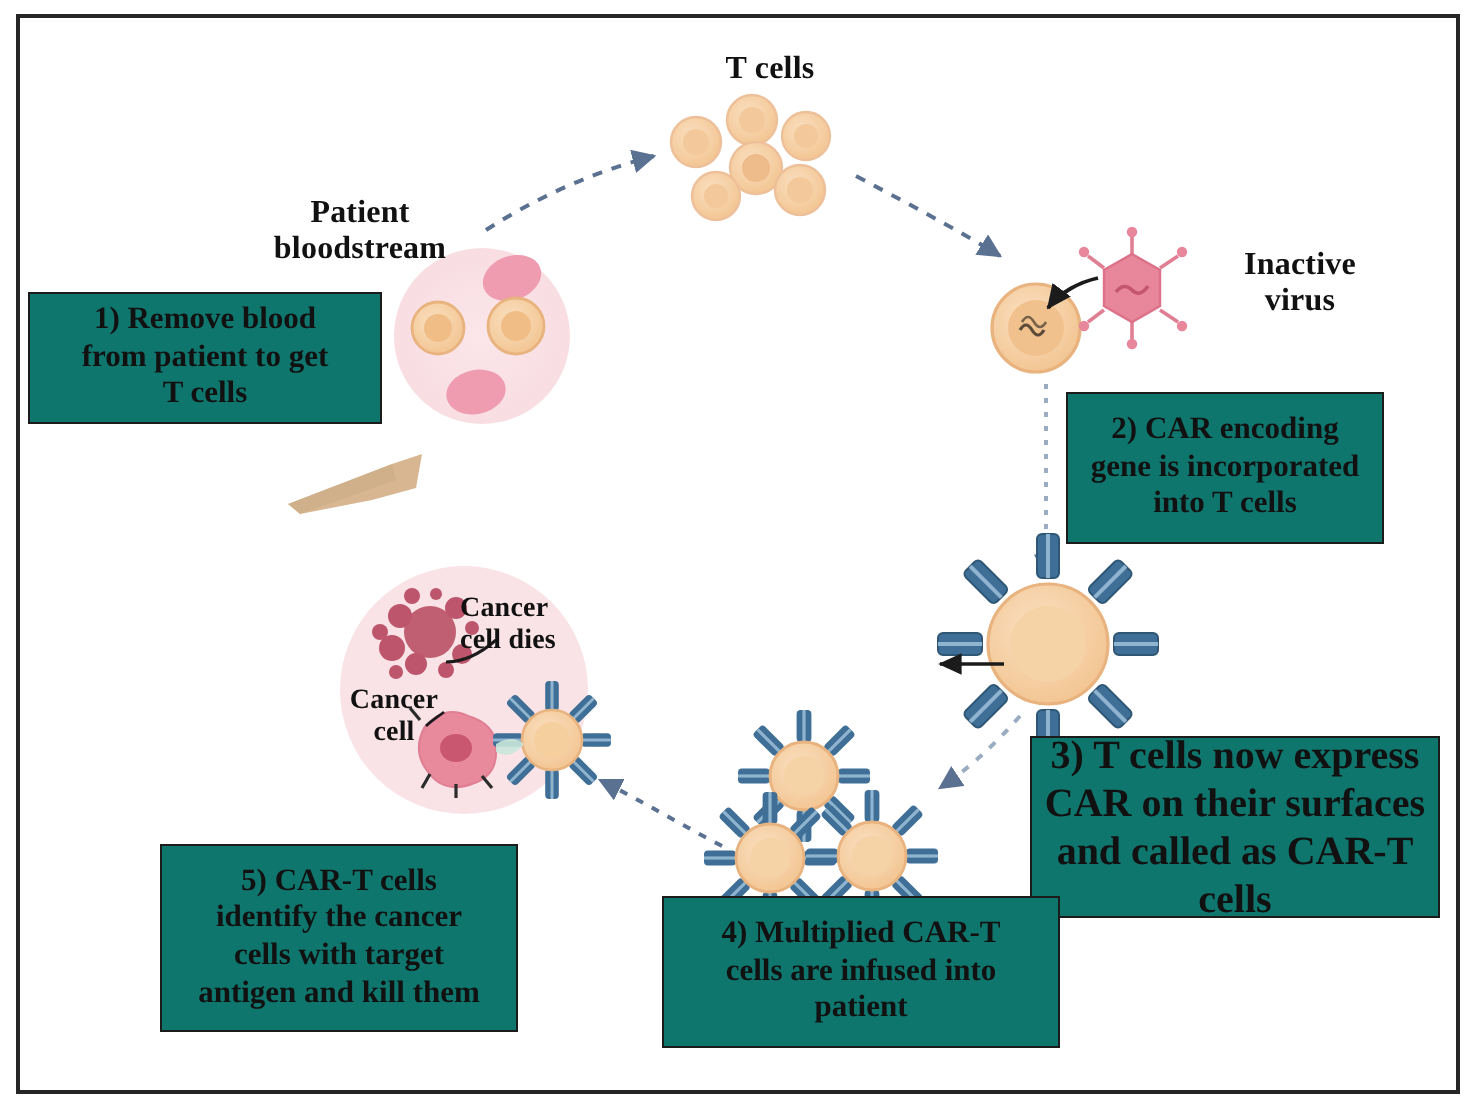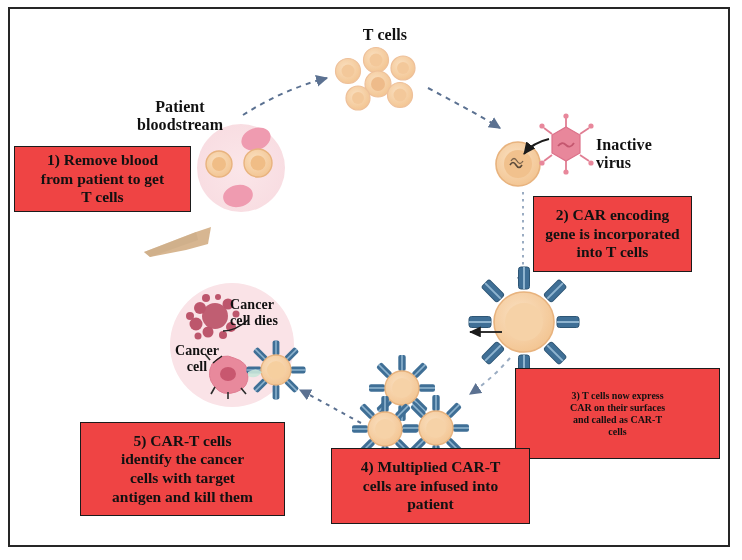--- a/index.html
+++ b/index.html
@@ -40,44 +40,44 @@
     font-weight: bold;
     color: #111111;
     text-align: center;
     line-height: 1.12;
     white-space: pre-line;
     letter-spacing: 0.1px;
   }
   .step-box {
     position: absolute;
     border: 1.6px solid #1b1b1b;
-    background: #ef4444;
+    background: #0f766e;
     font-weight: bold;
     color: #111111;
     text-align: center;
     line-height: 1.2;
     box-sizing: border-box;
     display: flex;
     align-items: center;
     justify-content: center;
     white-space: pre-line;
     padding: 2px 4px;
   }
   #label-tcells   { left: 330px; top: 26px;  width: 110px; font-size: 16px; }
   #label-patient  { left: 100px; top: 98px;  width: 160px; font-size: 16px; }
-  #label-virus    { left: 596px; top: 136px; width: 108px; font-size: 16px; text-align: left;}
+  #label-virus    { left: 596px; top: 124px; width: 108px; font-size: 16px; text-align: center;}
   #label-car      { left: 398px; top: 300px; width: 108px; font-size: 15.5px; }
   #label-cancer-dies { left: 230px; top: 297px; width: 84px; font-size: 14px; text-align:left;}
   #label-cancer-cell { left: 161px; top: 343px; width: 72px; font-size: 14px; }
 
   #box-1 { left: 14px;  top: 146px; width: 177px; height: 66px; font-size: 15.5px; }
   #box-2 { left: 533px; top: 196px; width: 159px; height: 76px; font-size: 15.5px; }
-  #box-3 { left: 515px; top: 368px; width: 205px; height: 91px; font-size: 10px; }
+  #box-3 { left: 515px; top: 368px; width: 205px; height: 91px; font-size: 20px; }
   #box-4 { left: 299px; top: 448px; width: 199px; height: 76px; font-size: 15.5px; margin-left: 32px; }
-  #box-5 { left: 80px;  top: 422px; width: 205px; height: 94px; font-size: 15.5px; }
+  #box-5 { left: 80px;  top: 422px; width: 179px; height: 94px; font-size: 15.5px; }
 </style>
 </head>
 <body>
 
 <div id="figure">
 
   <div id="frame"></div>
 
   <svg class="svg-layer" viewBox="0 0 742 560">
     <defs>

